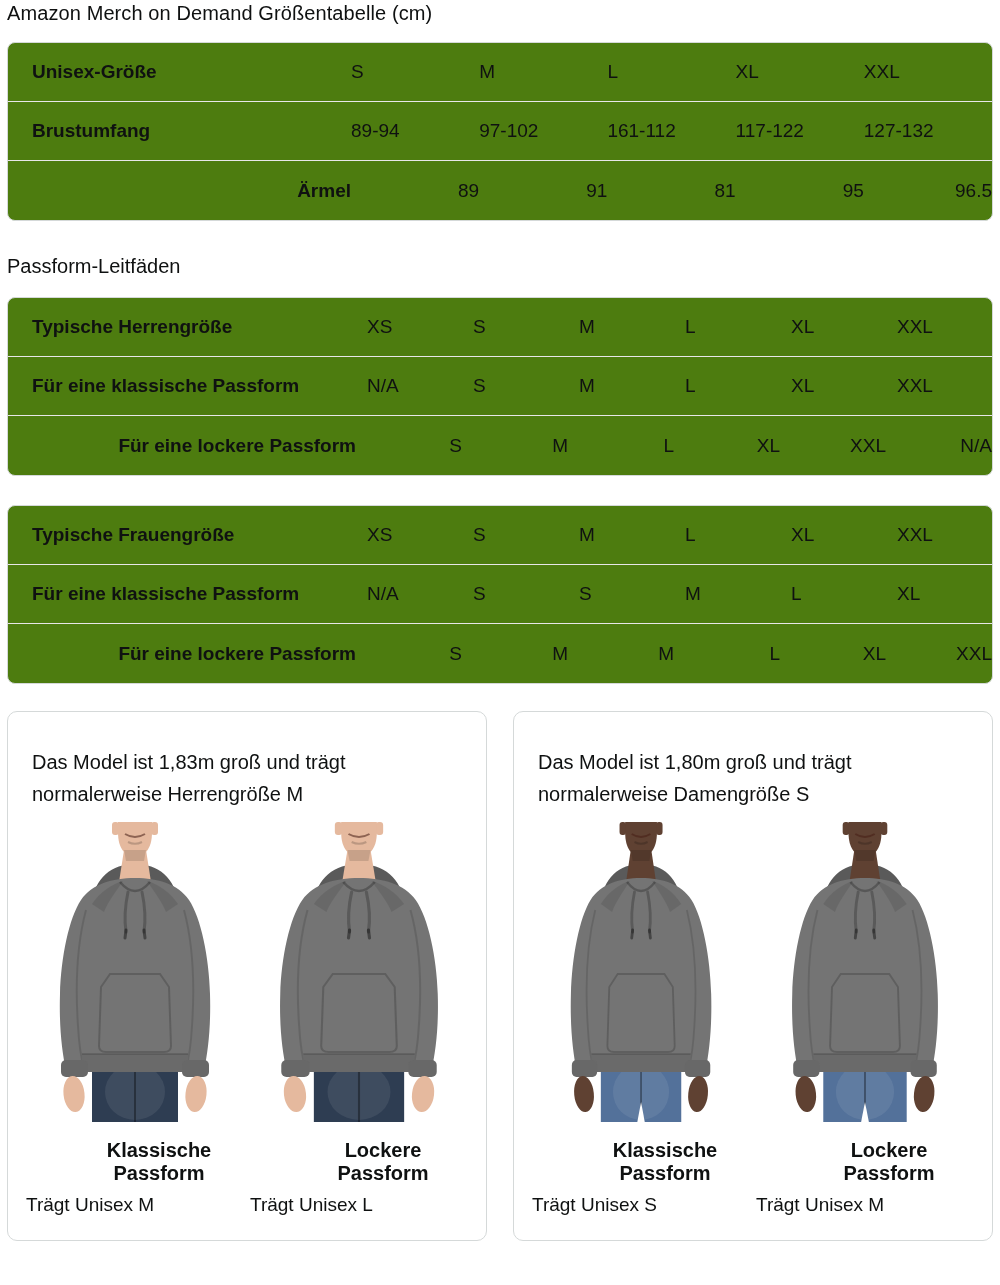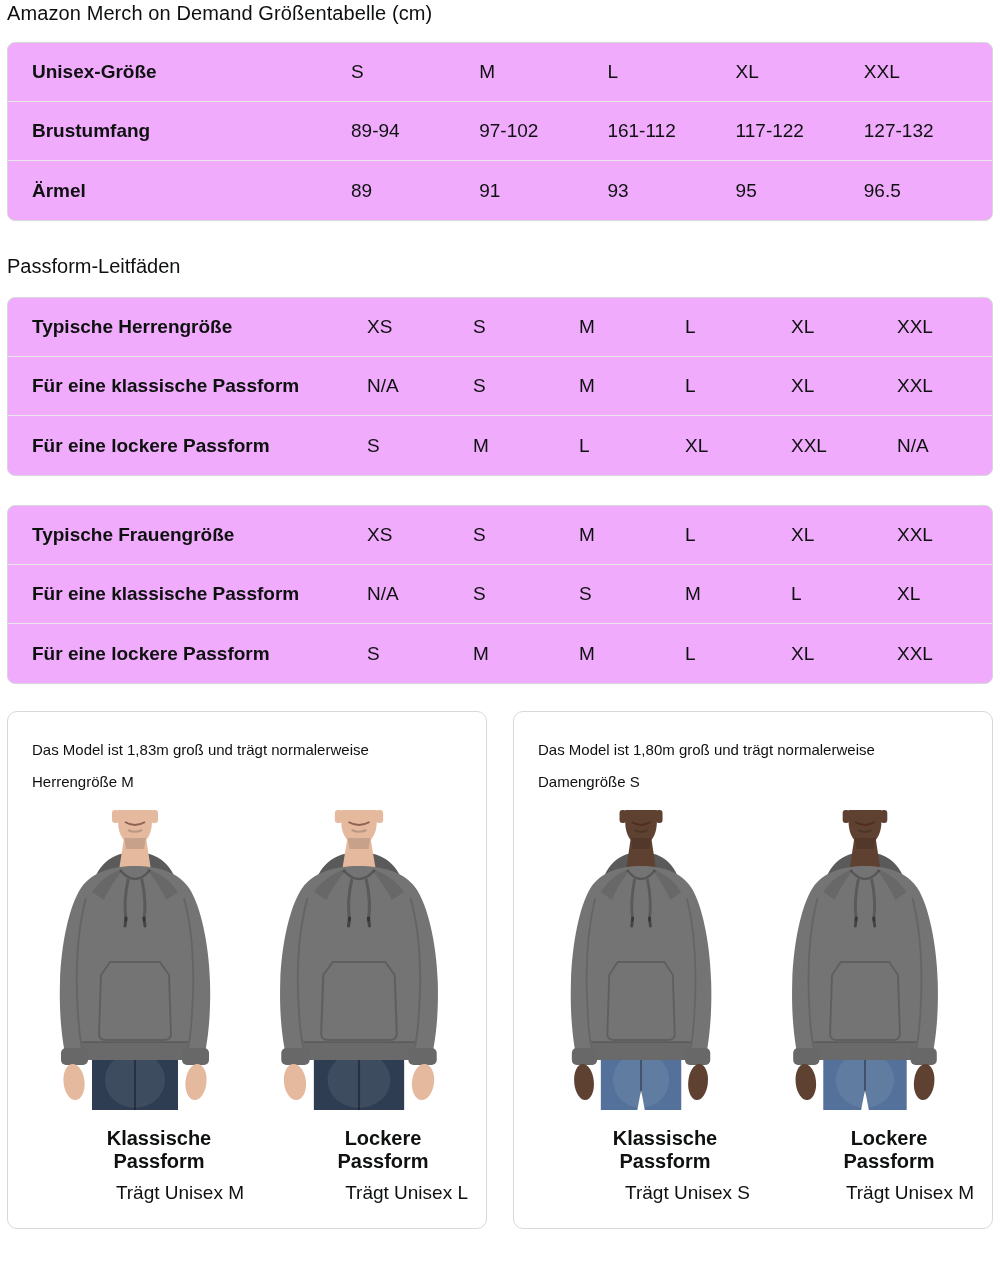--- a/index.html
+++ b/index.html
@@ -15,32 +15,32 @@
   .page-title {
     font-size: 20px;
     font-weight: 400;
     margin: 0 0 17px 0;
     letter-spacing: .1px;
   }
 
   .tbox {
     border: 1px solid var(--border, #D5D9D9);
     border-radius: 8px;
-    background: #f0abfc;
+    background: #4d7c0f;
     overflow: hidden;
   }
   .trow {
     display: grid;
     align-items: center;
     height: 59px;
     padding-left: 24px;
     border-bottom: 1px solid var(--divider, #E7E7E7);
     font-size: 19px;
   }
-  .trow:last-child { border-bottom: none; }
+  .trow:last-child { border-bottom: none; text-align: right; }
   .cols5 { grid-template-columns: 319px repeat(5, 1fr); }
   .cols6 { grid-template-columns: 324px repeat(6, 1fr); gap: 11px; }
   .tlabel { font-weight: 700; }
   .tcell { font-weight: 400; }
 
   .footnote {
     font-size: 17px;
     margin: 15px 0 0 0;
   }
 
@@ -58,36 +58,36 @@
     grid-template-columns: 1fr 1fr;
     gap: 26px;
     padding-bottom: 2px;
   }
   .model-card {
     border: 1px solid var(--border, #D5D9D9);
     border-radius: 10px;
     padding: 22px 18px 24px 18px;
   }
   .card-heading {
-    font-size: 15px;
+    font-size: 20px;
     font-weight: 400;
     line-height: 32px;
-    margin: 0 4px 12px 6px;
+    margin: 12px 4px 12px 6px;
     max-width: 400px;
   }
   .figures {
     display: grid;
     grid-template-columns: 1fr 1fr;
     column-gap: 6px;
   }
   .figure { display: flex; flex-direction: column; align-items: center; }
   .model-img { width: 100%; max-width: 216px; height: 300px; }
   .model-img svg { width: 100%; height: 100%; display: block; }
   .fit-label { font-weight: 700; font-size: 20px; margin-top: 17px; text-align: center; margin-left: 48px; }
-  .size-label { font-weight: 400; font-size: 19px; margin-top: 9px; text-align: right; }
+  .size-label { font-weight: 400; font-size: 19px; margin-top: 9px; text-align: left; }
 
   .model-male   { --skin: var(--skin-male);   --jeans: var(--jeans-male);   --leg-gap: transparent; }
   .model-female { --skin: var(--skin-female); --jeans: var(--jeans-female); --leg-gap: #ffffff; }
 
   .defs-svg { position: absolute; width: 0; height: 0; overflow: hidden; }
 </style>
 </head>
 <body>
 
 <svg class="defs-svg" aria-hidden="true">
@@ -158,21 +158,21 @@
       <div class="tcell">89-94</div>
       <div class="tcell">97-102</div>
       <div class="tcell">161-112</div>
       <div class="tcell">117-122</div>
       <div class="tcell">127-132</div>
     </div>
     <div class="trow cols5">
       <div class="tlabel">Ärmel</div>
       <div class="tcell">89</div>
       <div class="tcell">91</div>
-      <div class="tcell">93</div>
+      <div class="tcell">81</div>
       <div class="tcell">95</div>
       <div class="tcell">96.5</div>
     </div>
   </section>
 
 
   <h2 class="section-title">Passform-Leitfäden</h2>
 
   <section class="tbox">
     <div class="trow cols6">

